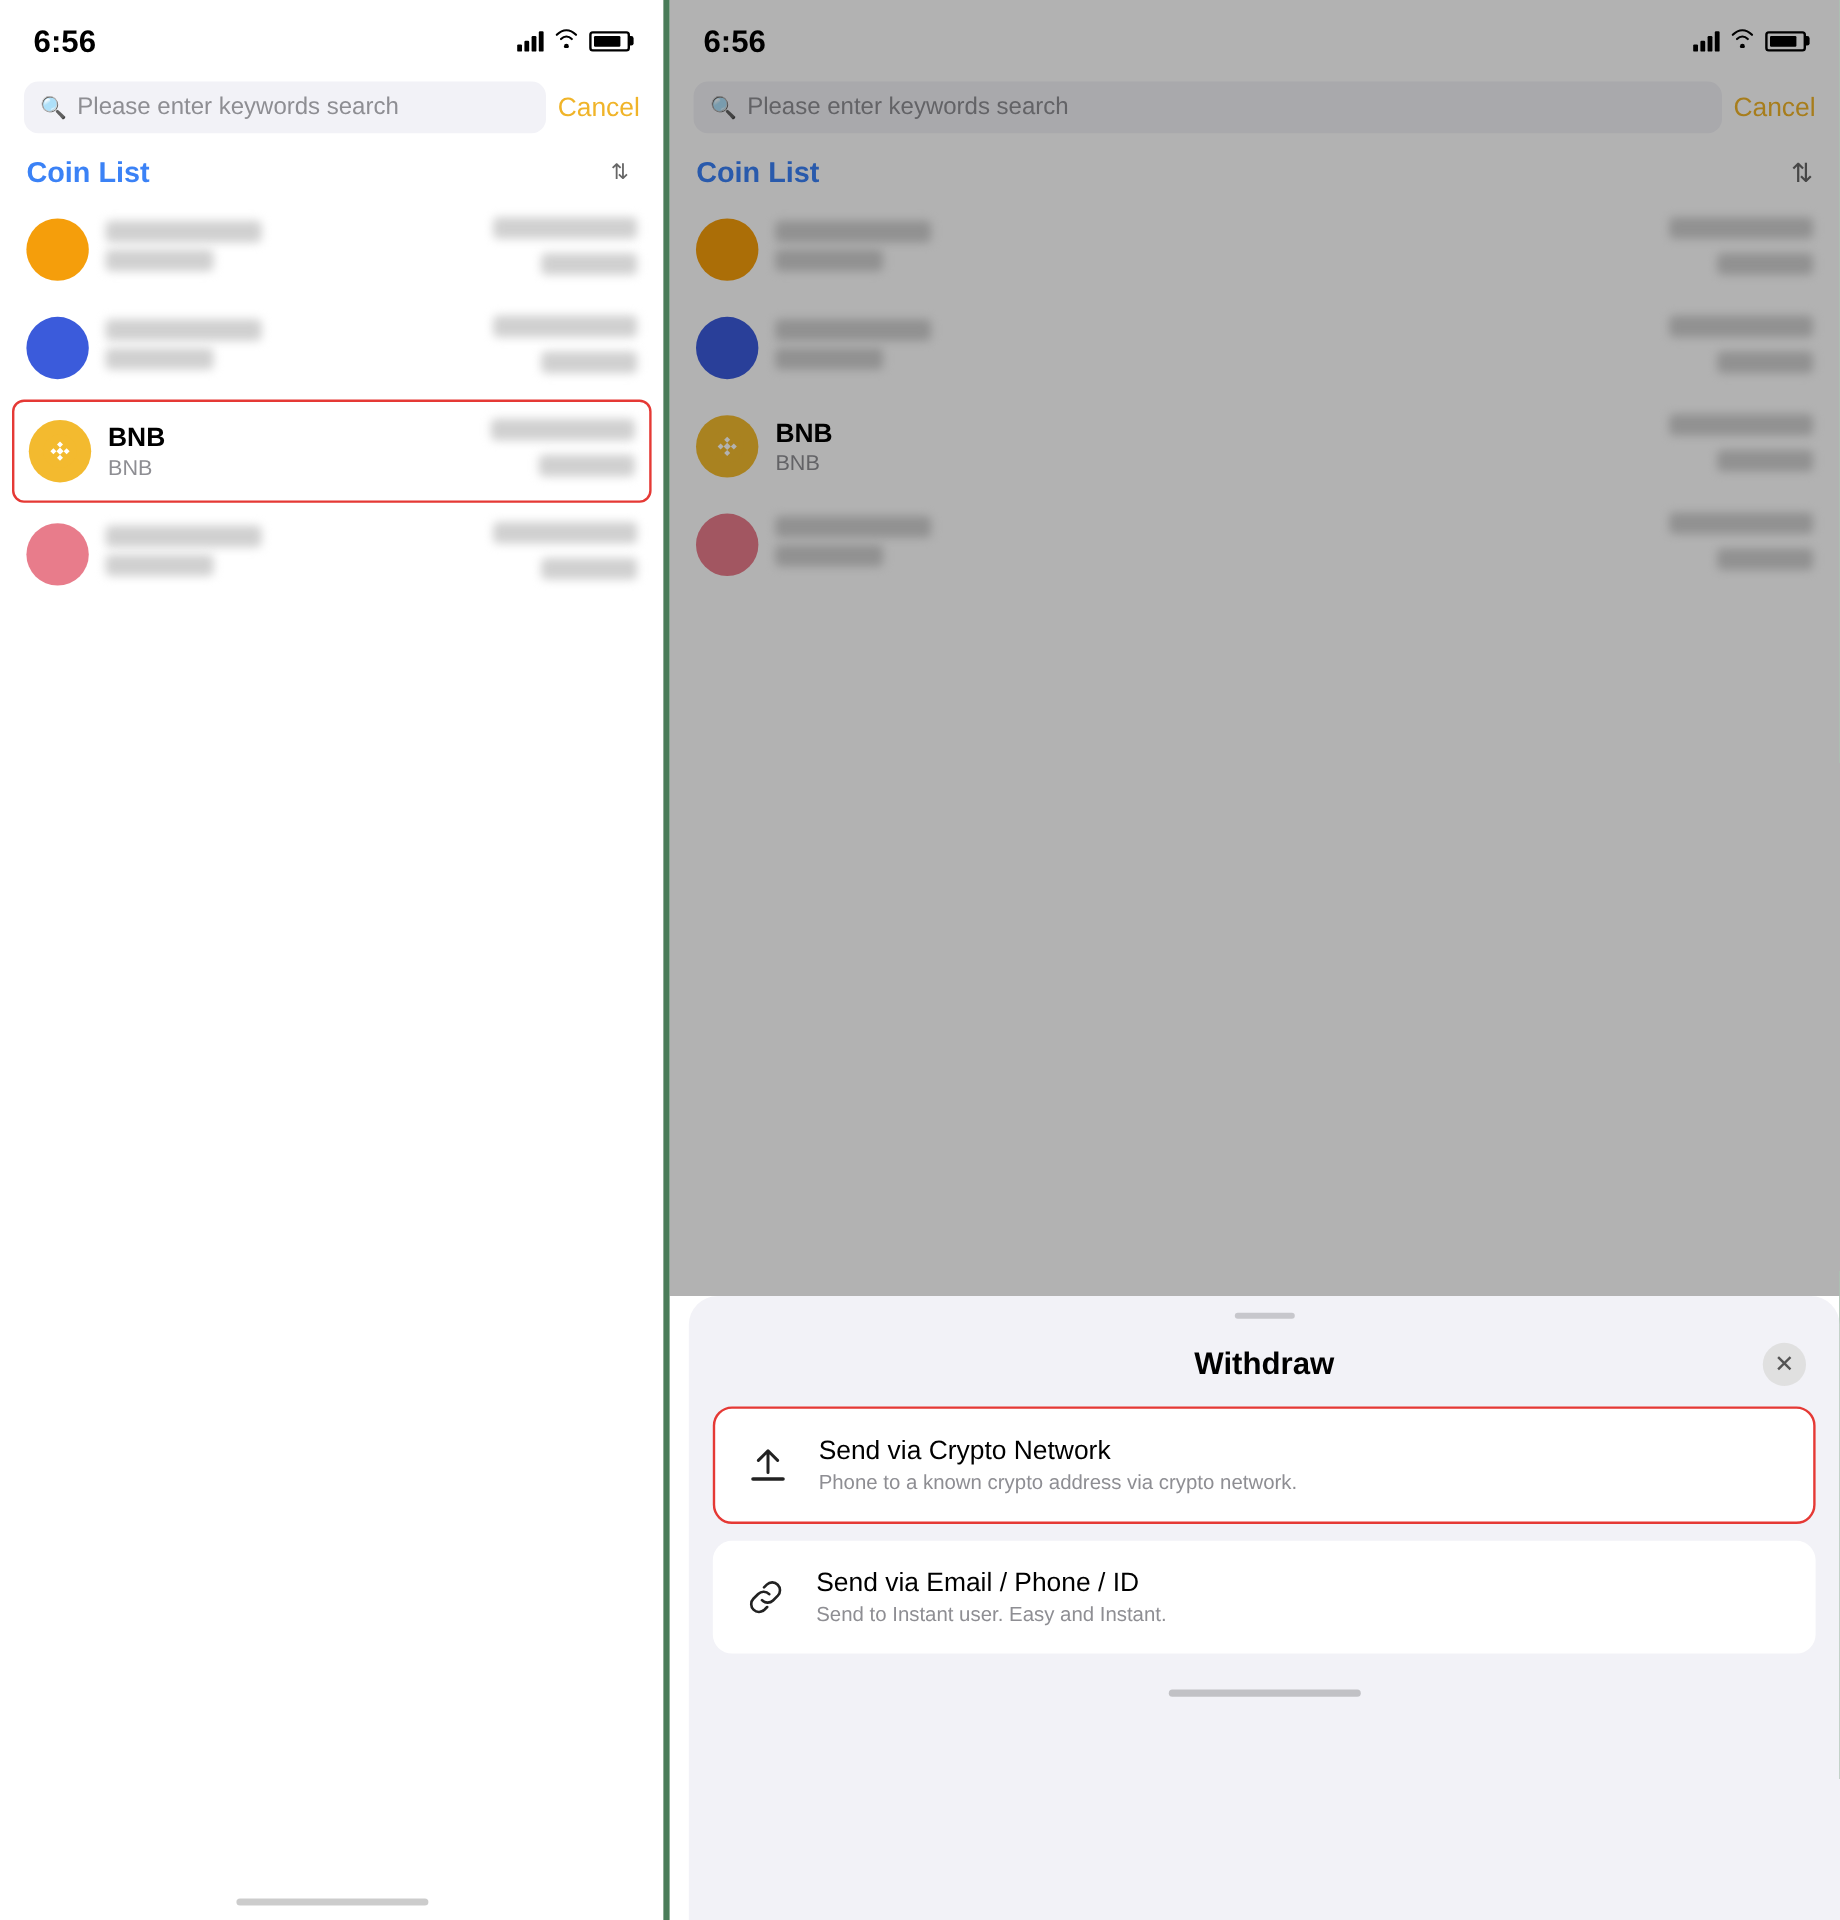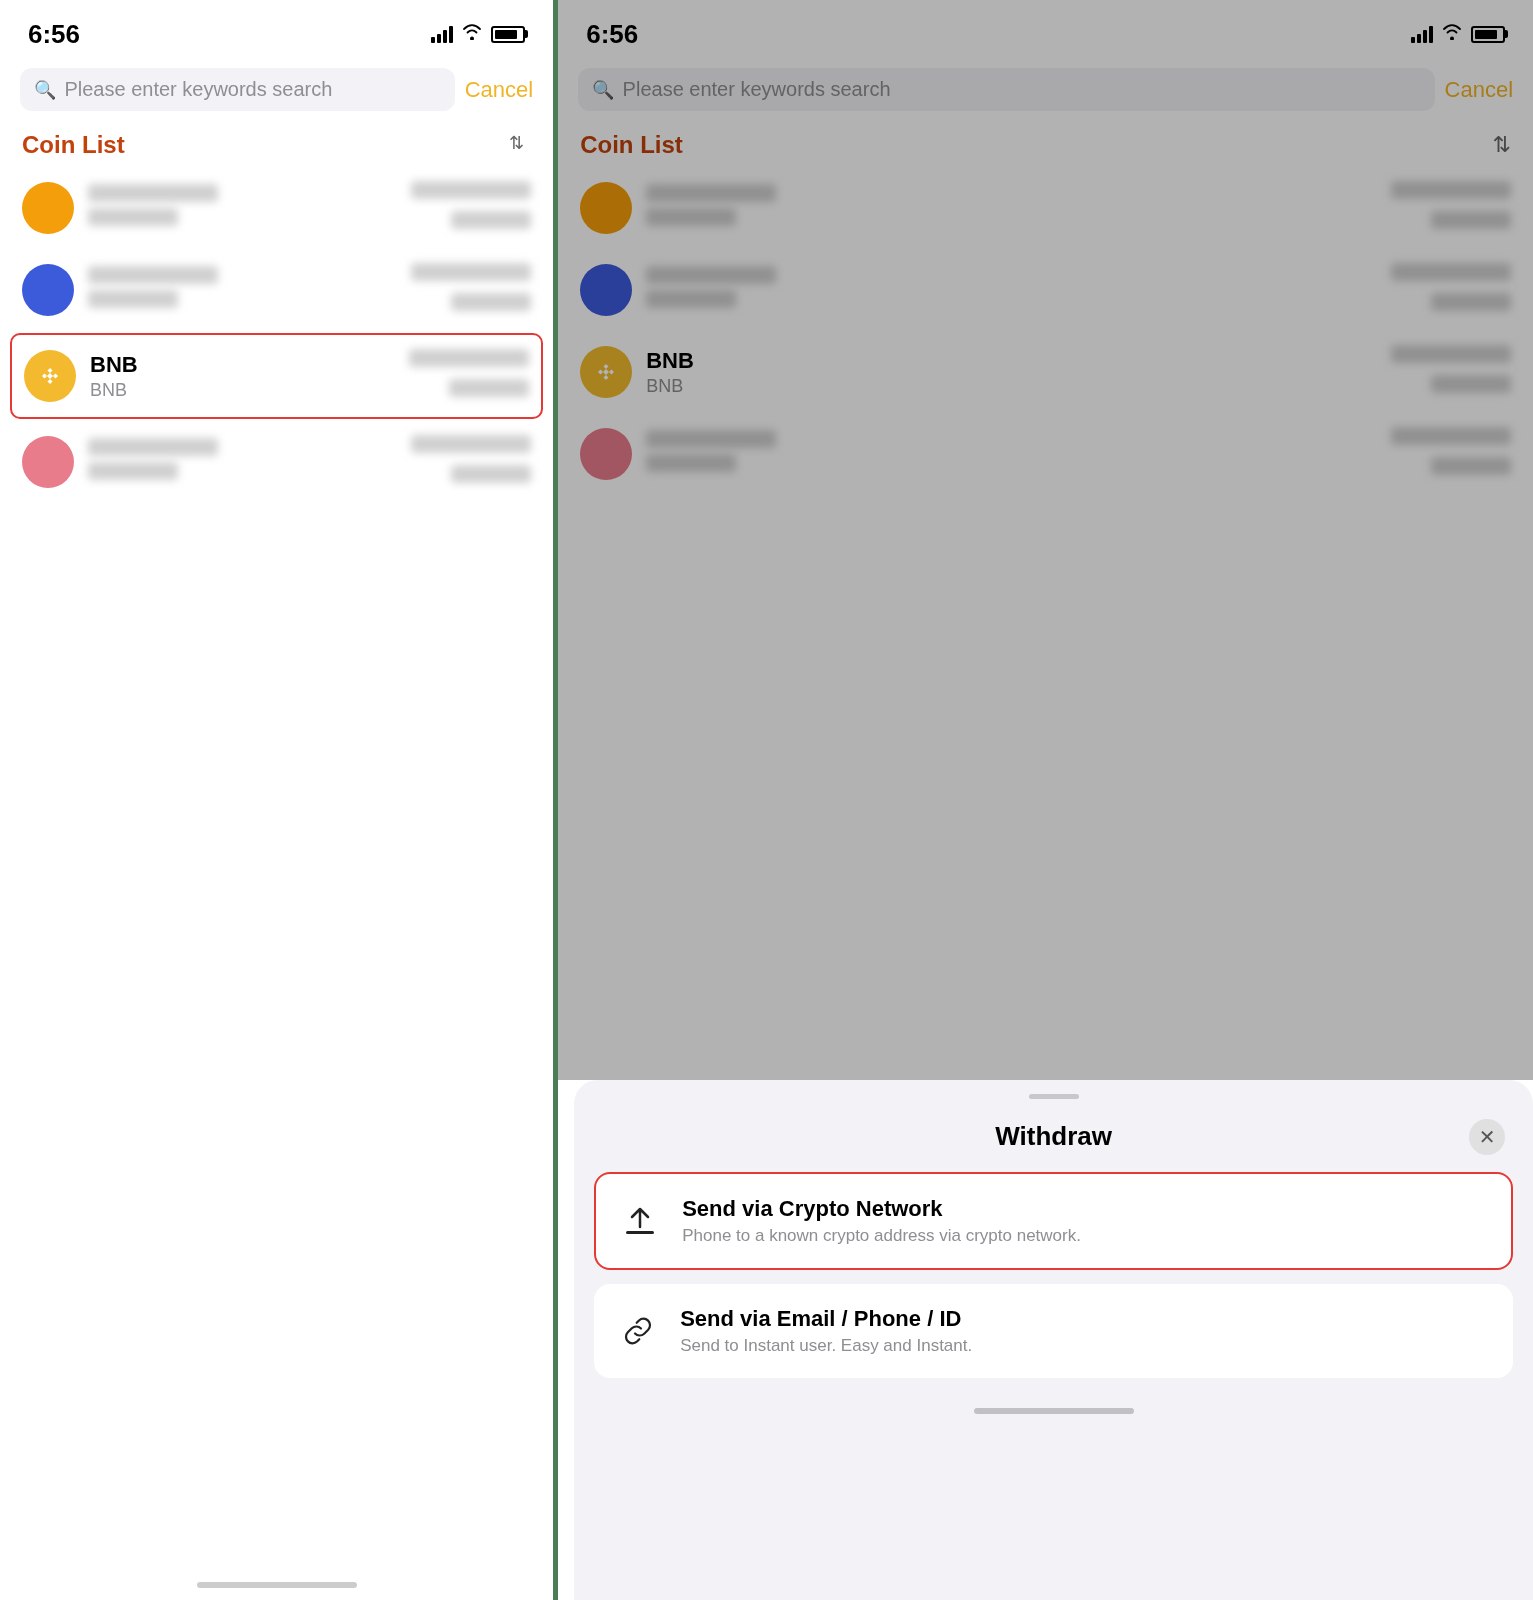--- a/index.html
+++ b/index.html
@@ -131,21 +131,21 @@
     
     .coin-list-header {
       display: flex;
       justify-content: space-between;
       align-items: center;
       padding: 12px 22px 8px 22px;
     }
     .coin-list-title {
       font-size: 24px;
       font-weight: 600;
-      color: #c2410c;
+      color: #3b82f6;
     }
     .sort-icon {
       font-size: 22px;
       color: #666;
     }
 
     
     .coin-list {
       flex: 1;
       padding: 0 10px;
@@ -317,21 +317,21 @@
       height: 48px;
       display: flex;
       align-items: center;
       justify-content: center;
       flex-shrink: 0;
     }
 
     .option-text {}
     .option-title {
       font-size: 22px;
-      font-weight: 700;
+      font-weight: 400;
       color: #000;
     }
     .option-desc {
       font-size: 17px;
       color: #8e8e93;
       margin-top: 4px;
     }
 
     
     .right-content {

